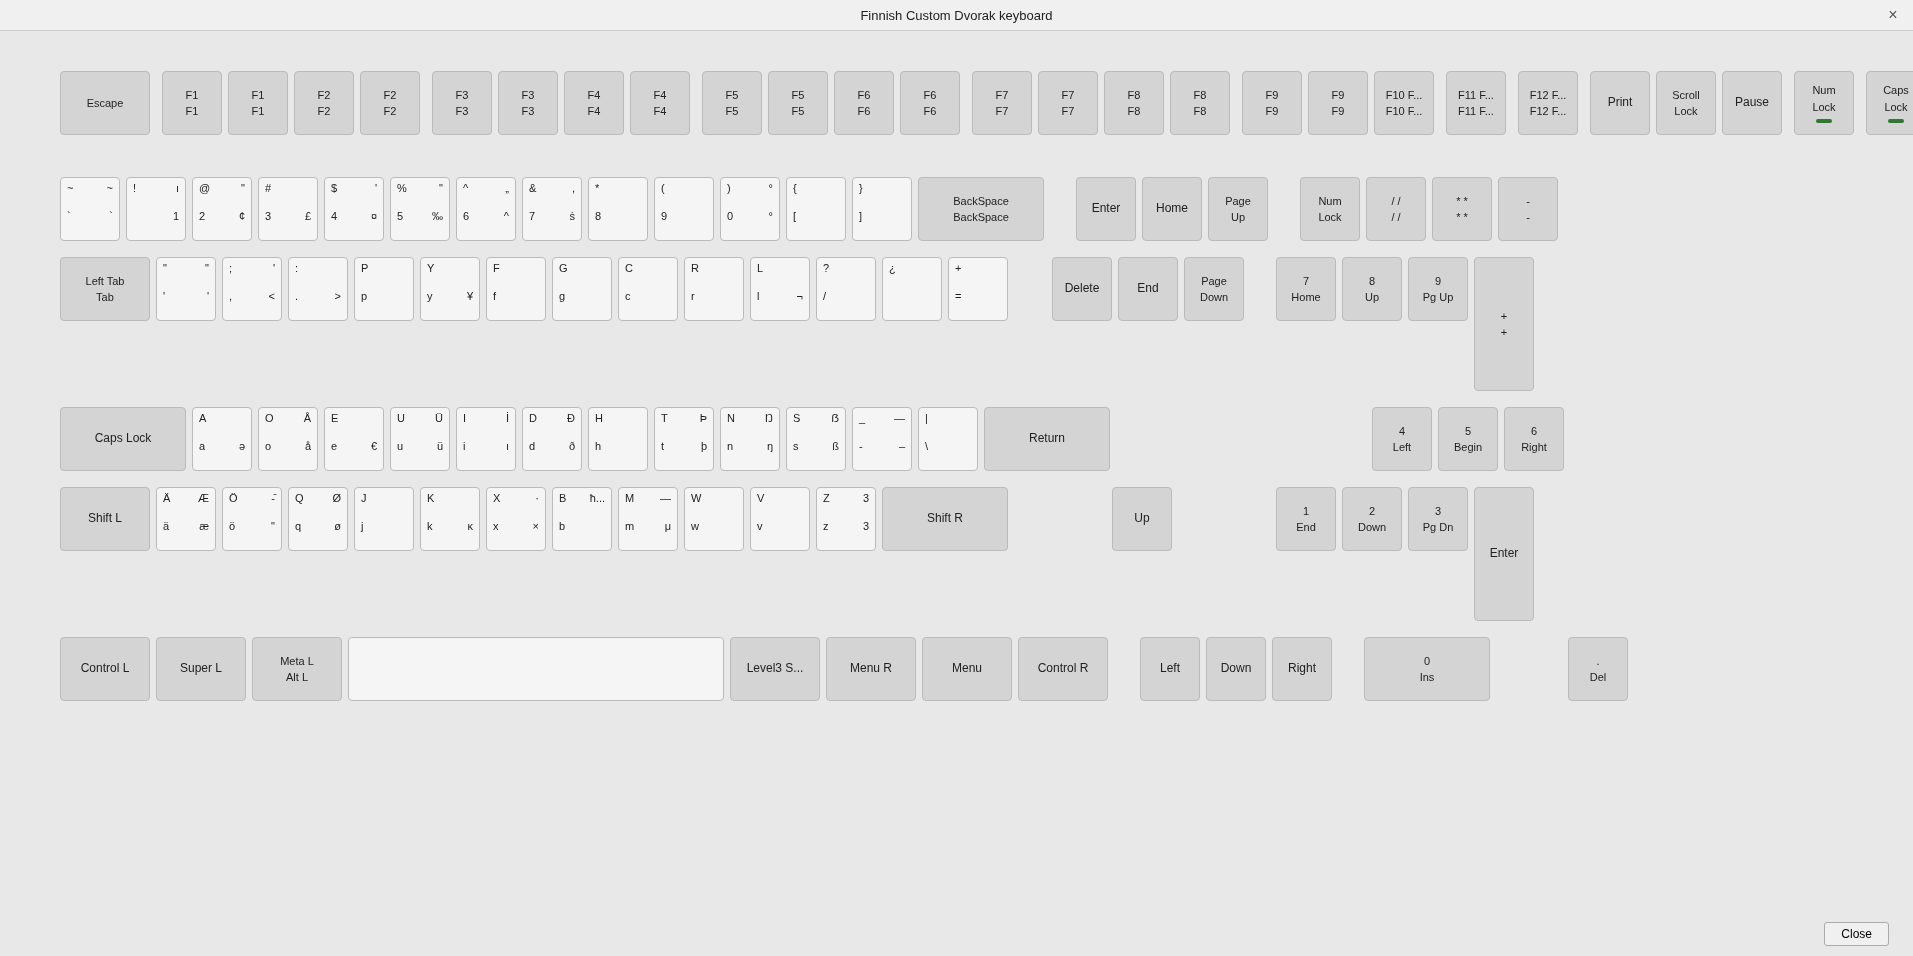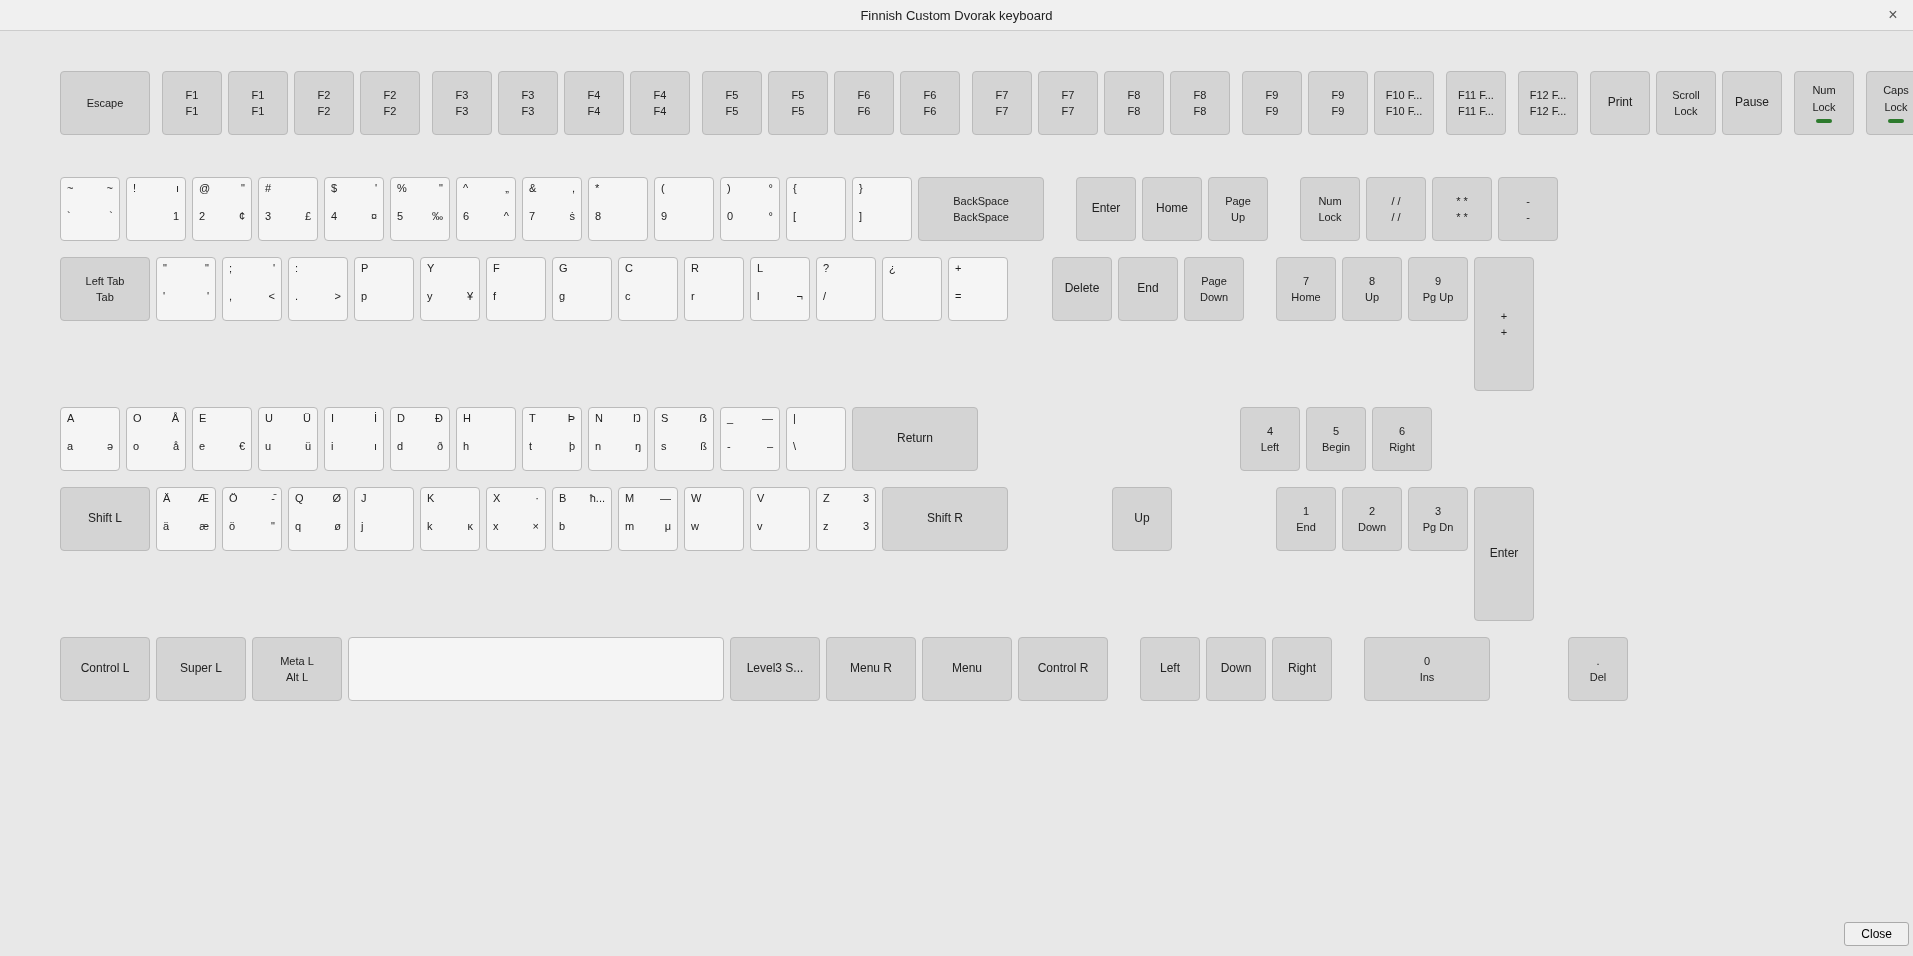--- a/index.html
+++ b/index.html
@@ -78,21 +78,21 @@
     .indicator-dot {
       width: 16px;
       height: 4px;
       background: #2d7a2d;
       border-radius: 2px;
       margin-top: 3px;
     }
     .bottom-bar {
       position: absolute;
       bottom: 10px;
-      right: 4px;
+      right: 24px;
     }
     .close-btn {
       background: #f0f0f0;
       border: 1px solid #aaa;
       border-radius: 3px;
       padding: 4px 16px;
       cursor: pointer;
       font-size: 12px;
     }
     .key-quadrant {
@@ -626,20 +626,23 @@
       </div>
     <div class="key gray tall-2" style="height:134px;">
       <div class="key-two-line">
           <span>+</span>
           <span>+</span>
         </div>
     </div>
   </div>
 
   <div class="key-row">
+    <div class="key gray wide-2">
+      <div class="key-center">Caps Lock</div>
+    </div>
 
     <div class="key">
       <div class="key-quadrant">
         <span class="q-tl">A</span>
           <span class="q-tr"></span>
         <span class="q-bl">a</span>
           <span class="q-br">ə</span>
       </div>
     </div>
 

